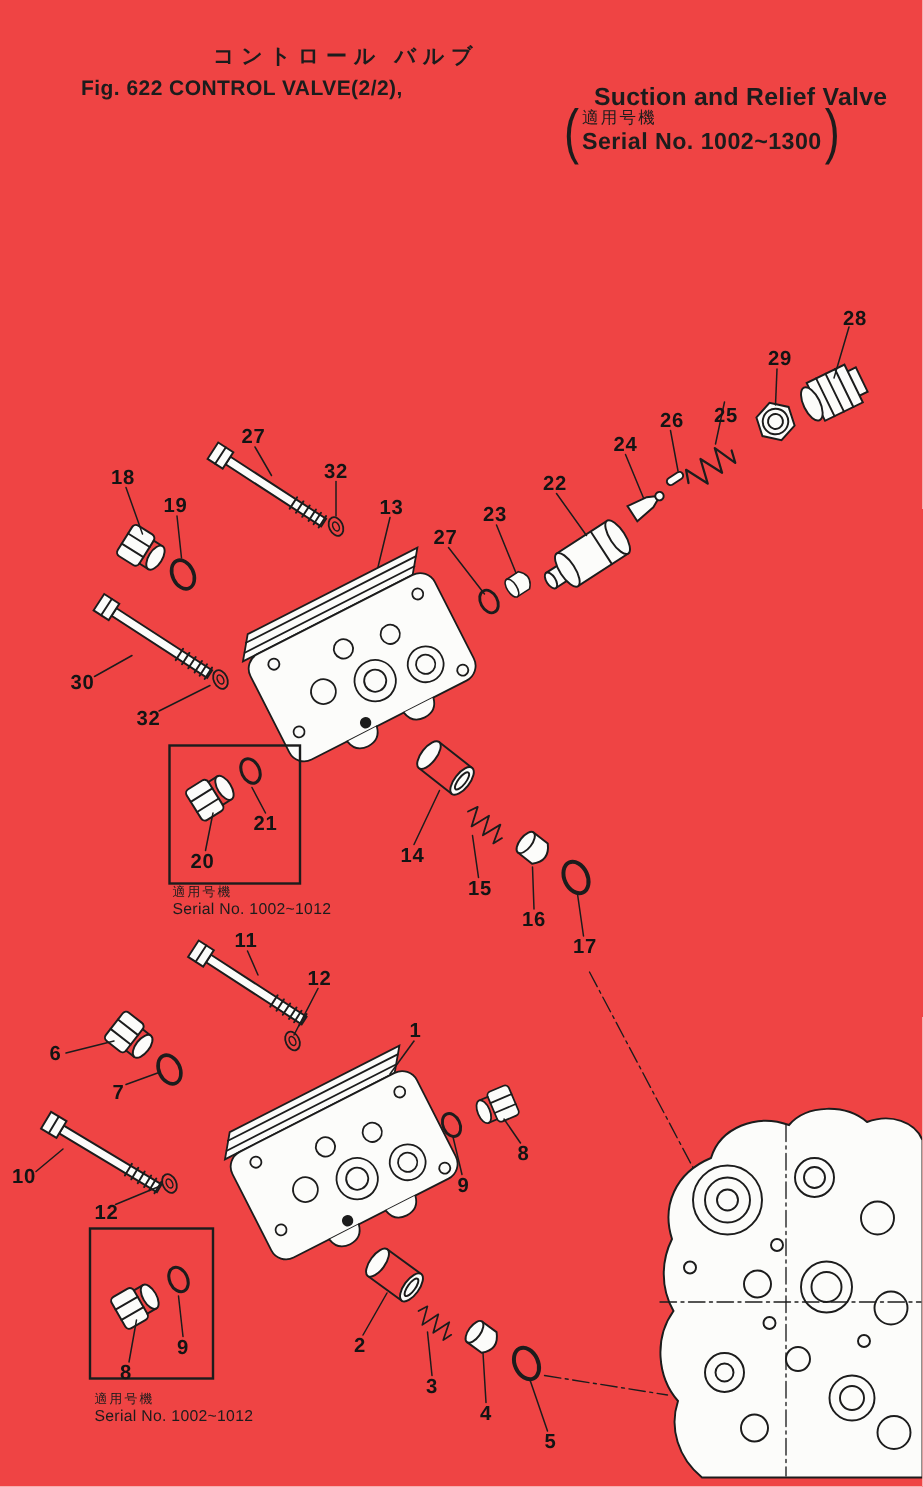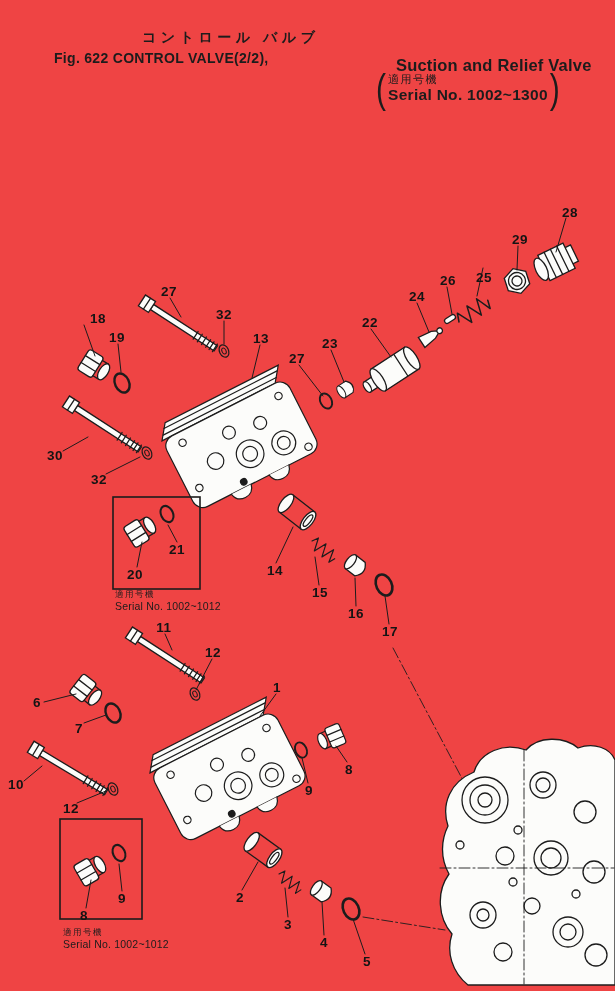--- a/index.html
+++ b/index.html
@@ -282,21 +282,21 @@
       </div>
       <div class="callout" style="left: 169px; top: 291px;">
         <span>27</span>
       </div>
       <div class="callout" style="left: 224px; top: 314px;">
         <span>32</span>
       </div>
       <div class="callout" style="left: 261px; top: 338px;">
         <span>13</span>
       </div>
-      <div class="callout" style="left: 82px; top: 318px; margin-left: 16px;">
+      <div class="callout" style="left: 82px; top: 318px;">
         <span>18</span>
       </div>
       <div class="callout" style="left: 117px; top: 337px;">
         <span>19</span>
       </div>
       <div class="callout" style="left: 55px; top: 455px;">
         <span>30</span>
       </div>
       <div class="callout" style="left: 99px; top: 479px;">
         <span>32</span>

